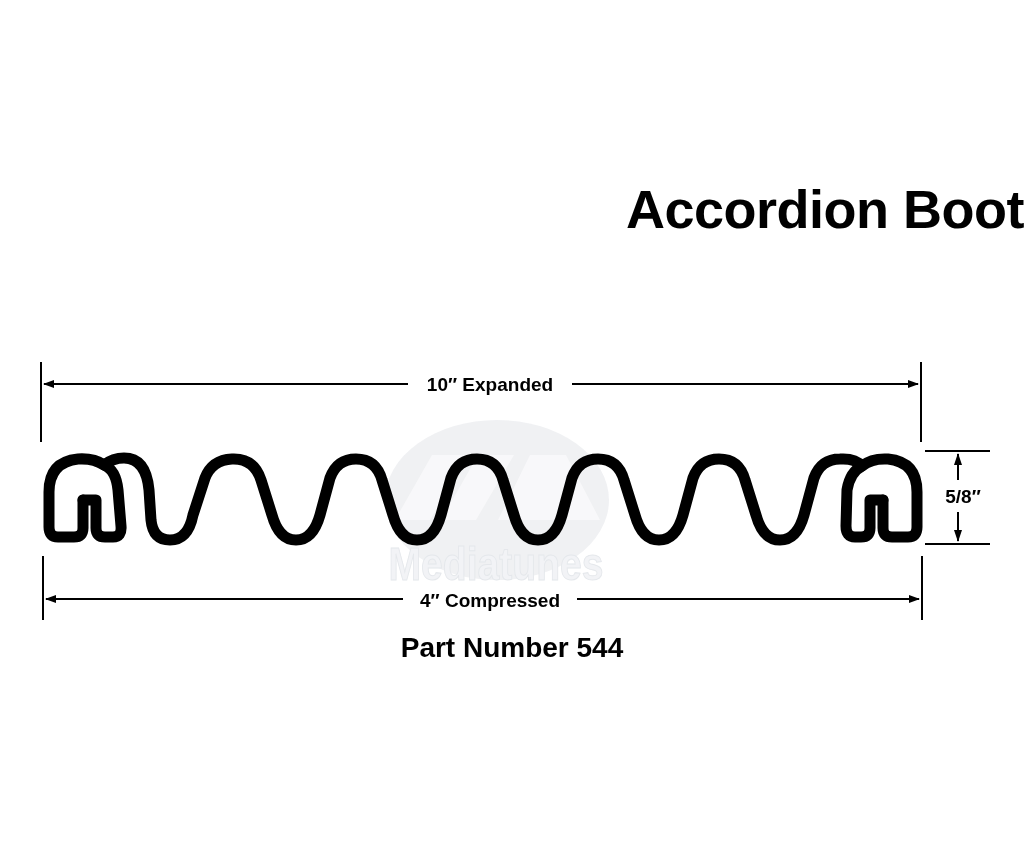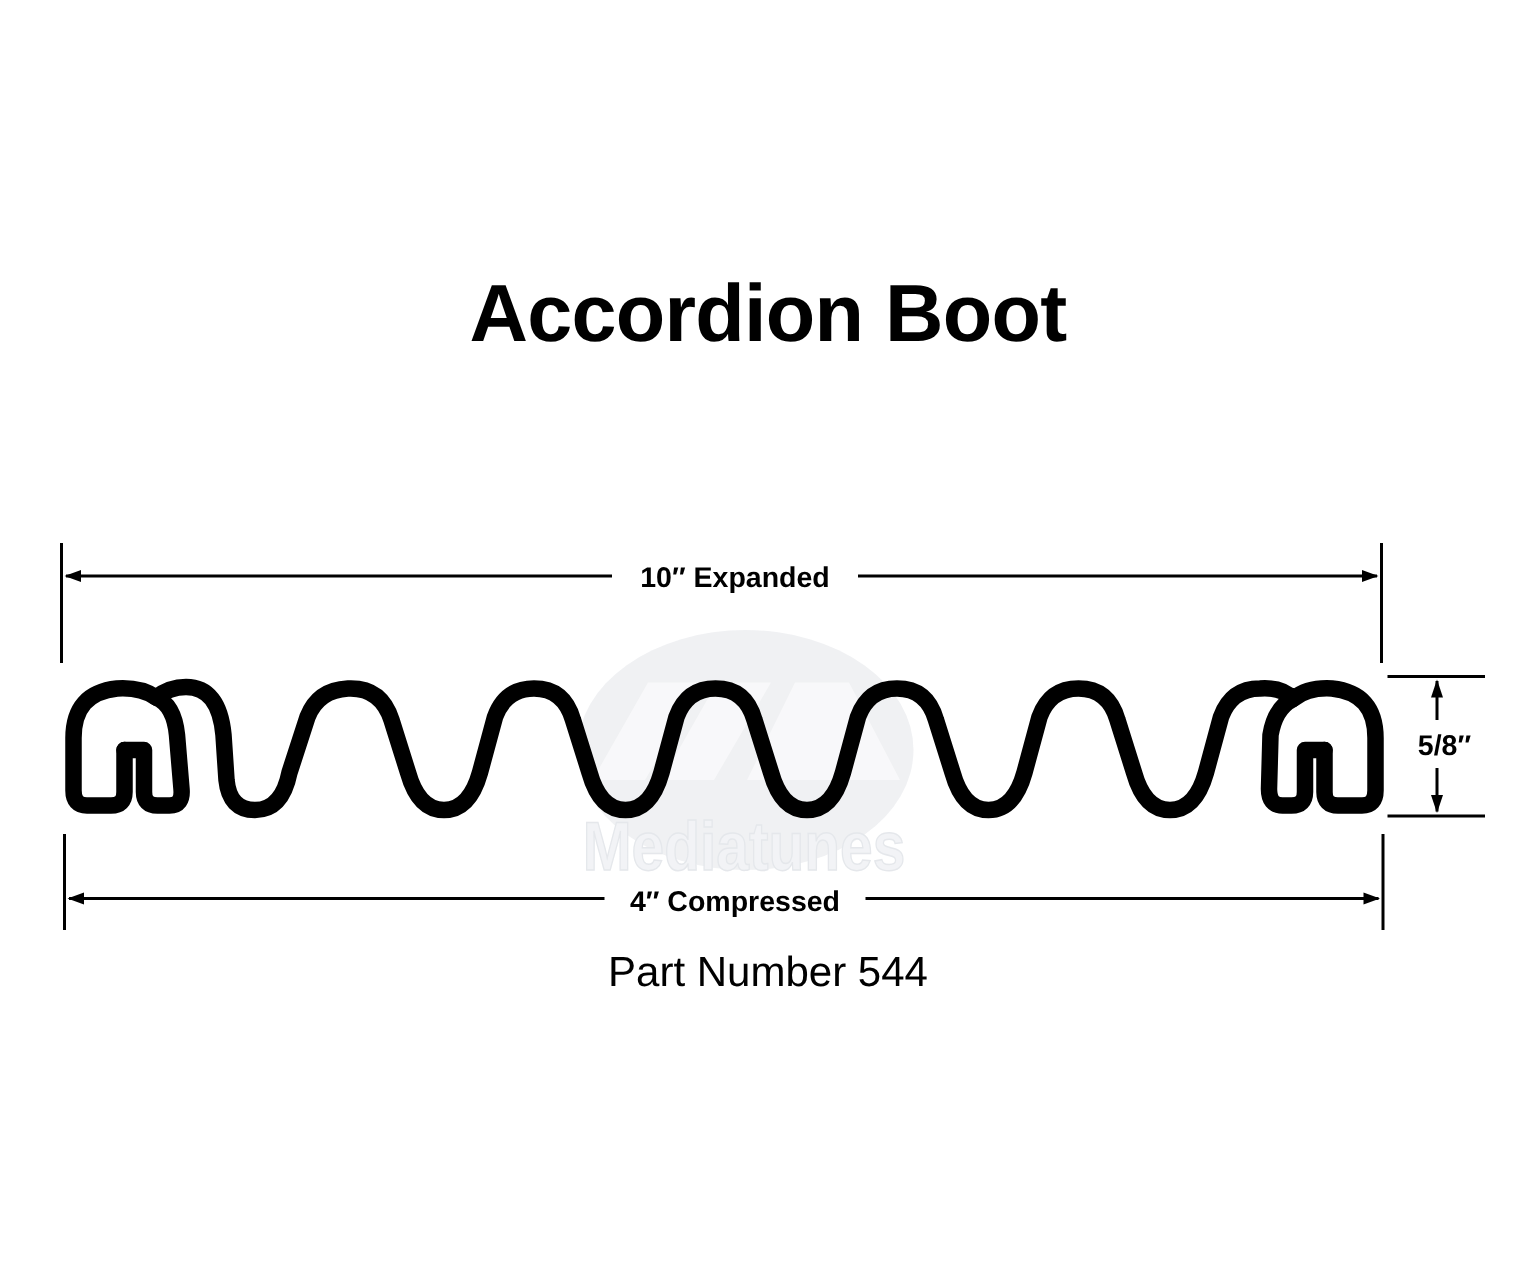--- a/index.html
+++ b/index.html
@@ -1,23 +1,23 @@
 <!DOCTYPE html>
 <html><head>
 <meta charset="utf-8">
 <style>
   html, body { margin:0; padding:0; background:#ffffff; }
   body { width:1024px; height:853px; position:relative; overflow:hidden;
          font-family:"Liberation Sans", "DejaVu Sans", sans-serif; color:#000; }
-  .title { position:absolute; left:0; width:1024px; top:178px; text-align:center;
+  .title { position:absolute; left:0; width:1024px; top:178px; text-align:right;
            font-size:54px; font-weight:bold; letter-spacing:-0.5px; }
   .diagram { position:absolute; left:0; top:0; width:1024px; height:853px; }
   .label { font-family:"Liberation Sans", "DejaVu Sans", sans-serif; font-weight:bold; }
   .part { position:absolute; left:0; width:1024px; top:632px; text-align:center;
-          font-size:28px; font-weight:normal; }
+          font-size:28px; font-weight:bold; }
 </style>
 </head>
 <body>
 
 <div class="title">Accordion Boot</div>
 
 <svg class="diagram" viewBox="0 0 1024 853" xmlns="http://www.w3.org/2000/svg">
 
   <g opacity="0.55">
     <ellipse cx="497" cy="500" rx="112" ry="80" fill="#e4e6ea"></ellipse>

